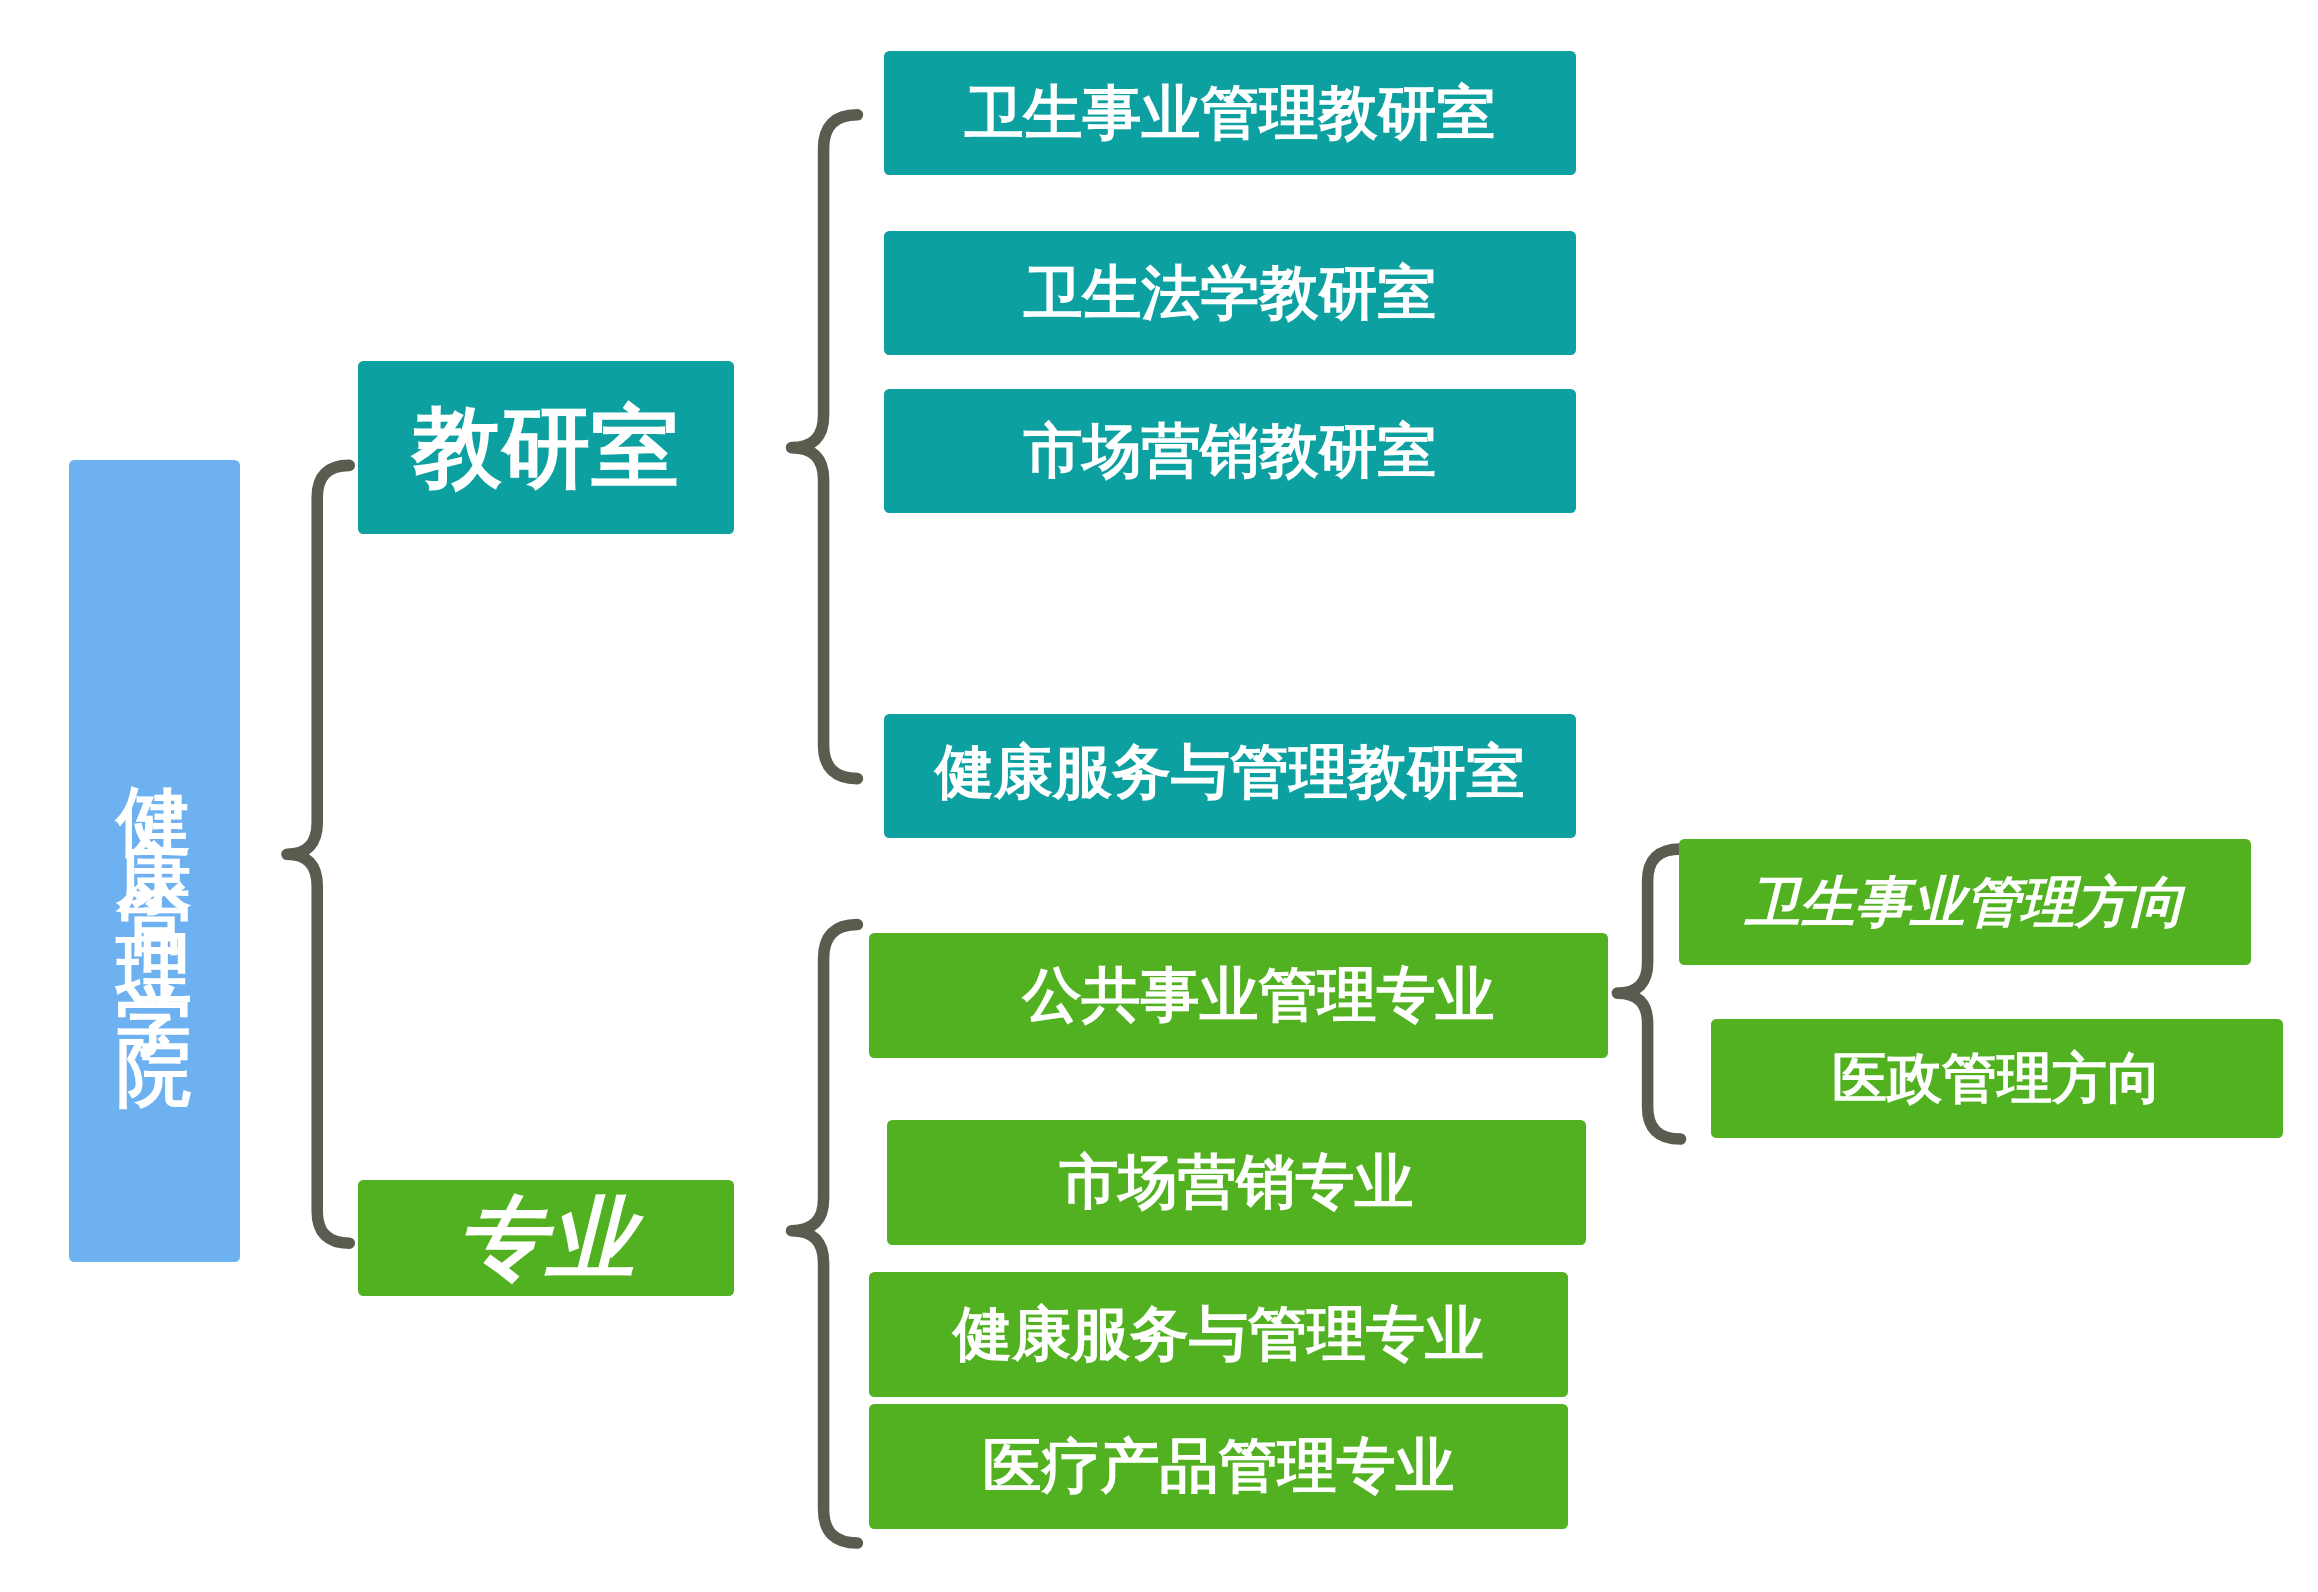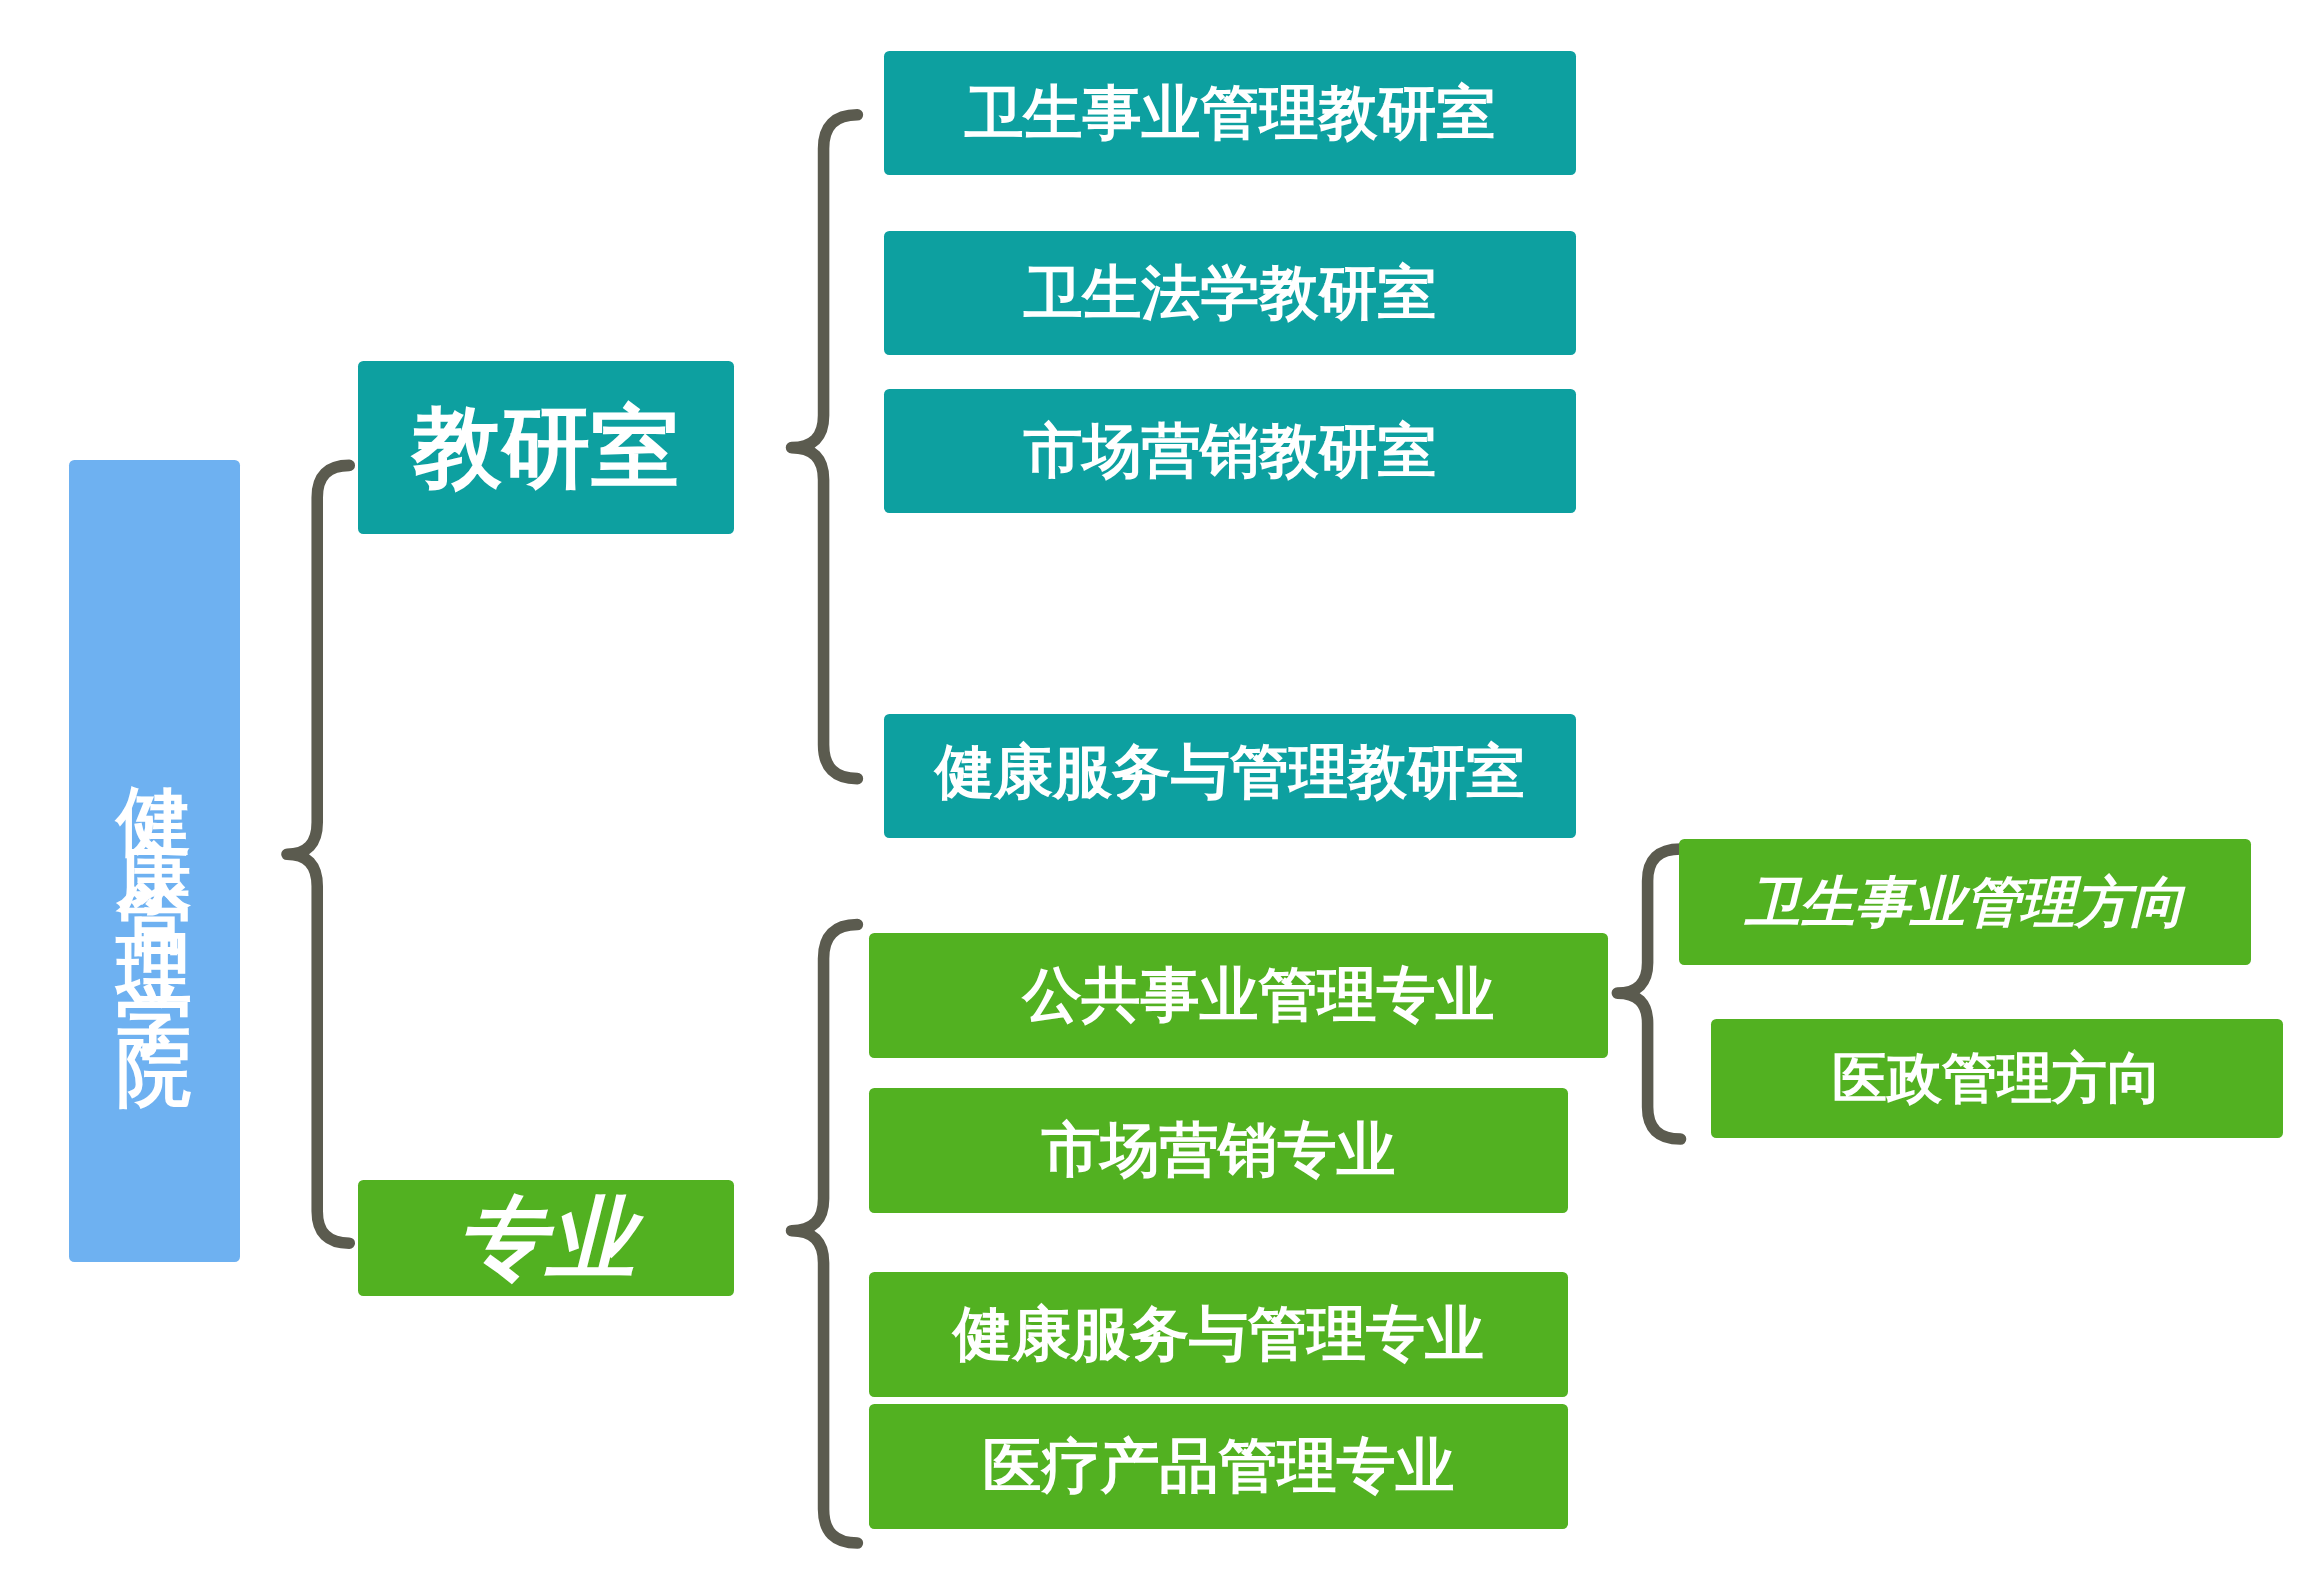--- a/index.html
+++ b/index.html
@@ -61,21 +61,21 @@
 
   .office-box { left: 884px; width: 692px; height: 124px; font-size: 59px; }
   .office-1 { top: 51px;  }
   .office-2 { top: 231px; }
   .office-3 { top: 389px; }
   .office-4 { top: 549px; }
   .office-5 { top: 714px; font-family: Liberation Mono, monospace; }
 
   .major-box { left: 869px; width: 699px; height: 125px; font-size: 59px; }
   .major-1 { top: 933px; padding-left: 40px; }
-  .major-2 { top: 1088px; }
+  .major-2 { top: 1120px; margin-left: 18px; }
   .major-3 { top: 1248px; margin-top: 24px; }
   .major-4 { top: 1404px; }
 
   .direction-box { left: 1679px; width: 572px; font-size: 55px; }
   .direction-1 { top: 839px;  height: 126px; font-style: italic; }
   .direction-2 { top: 1019px; height: 119px; margin-left: 32px; }
 </style>
 </head>
 <body>
 

